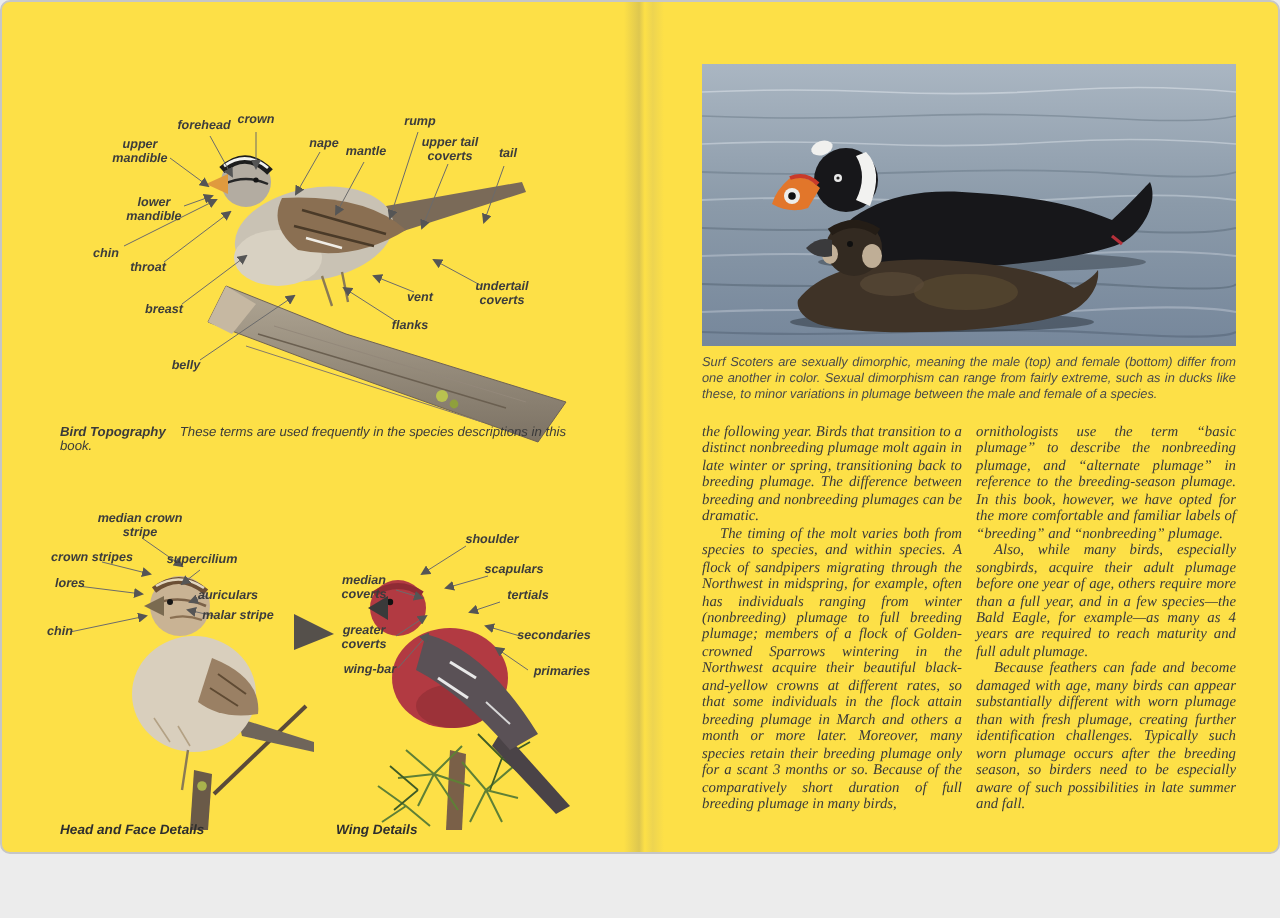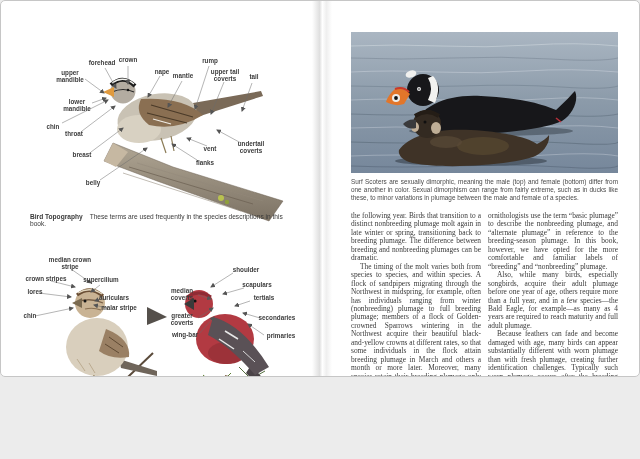--- a/index.html
+++ b/index.html
@@ -1,18 +1,18 @@
 <!DOCTYPE html>
 <html><head>
 <meta charset="utf-8">
 <style>
   html,body{margin:0;padding:0;background:#ececec;}
-  .canvas{position:relative;width:640px;height:377px;box-sizing:border-box;background:#ffffff;
+  .canvas{position:relative;width:640px;height:427px;box-sizing:border-box;background:#fde047;
           border:1px solid #c6c6c6;border-radius:5px;overflow:hidden;
-          font-family:"Liberation Sans",sans-serif;}
+          font-family:"Liberation Sans",sans-serif;font-style:italic;}
   .gutter{position:absolute;left:311px;top:0;width:20px;height:459px;
           background:linear-gradient(90deg,rgba(0,0,0,0) 0%,rgba(110,110,110,.22) 38%,
                      rgba(255,255,255,0) 52%,rgba(140,140,140,.14) 72%,rgba(0,0,0,0) 100%);}
   svg.fig{position:absolute;}
   .lbl{position:absolute;transform:translate(-50%,-50%);font-size:6.3px;font-weight:bold;
        line-height:1.15;color:#3c3c3c;text-align:center;white-space:nowrap;}
   .lbl.wrap{white-space:normal;}
   .cap-line{position:absolute;left:29px;top:212px;width:265px;font-size:6.6px;color:#3a3a3a;}
   .cap-line .capb{font-weight:bold;margin-right:7px;}
   .figcap{position:absolute;font-size:6.8px;font-weight:bold;color:#2e2e2e;}

